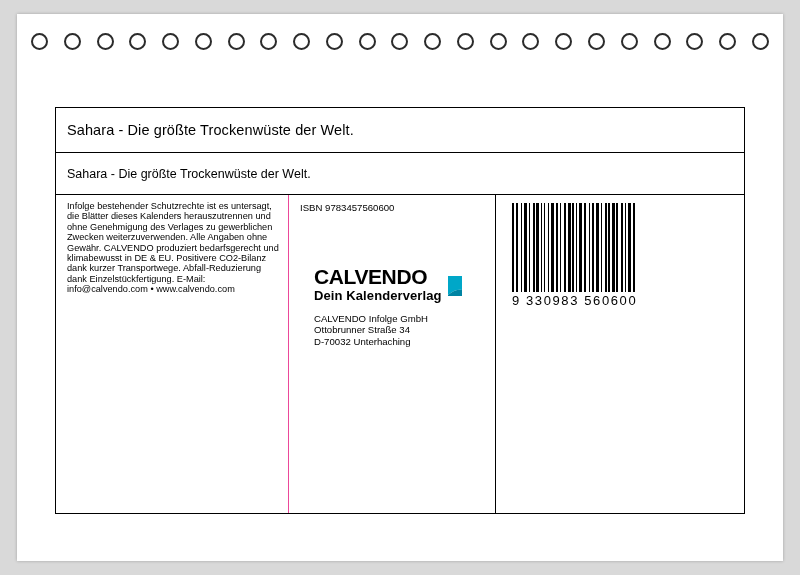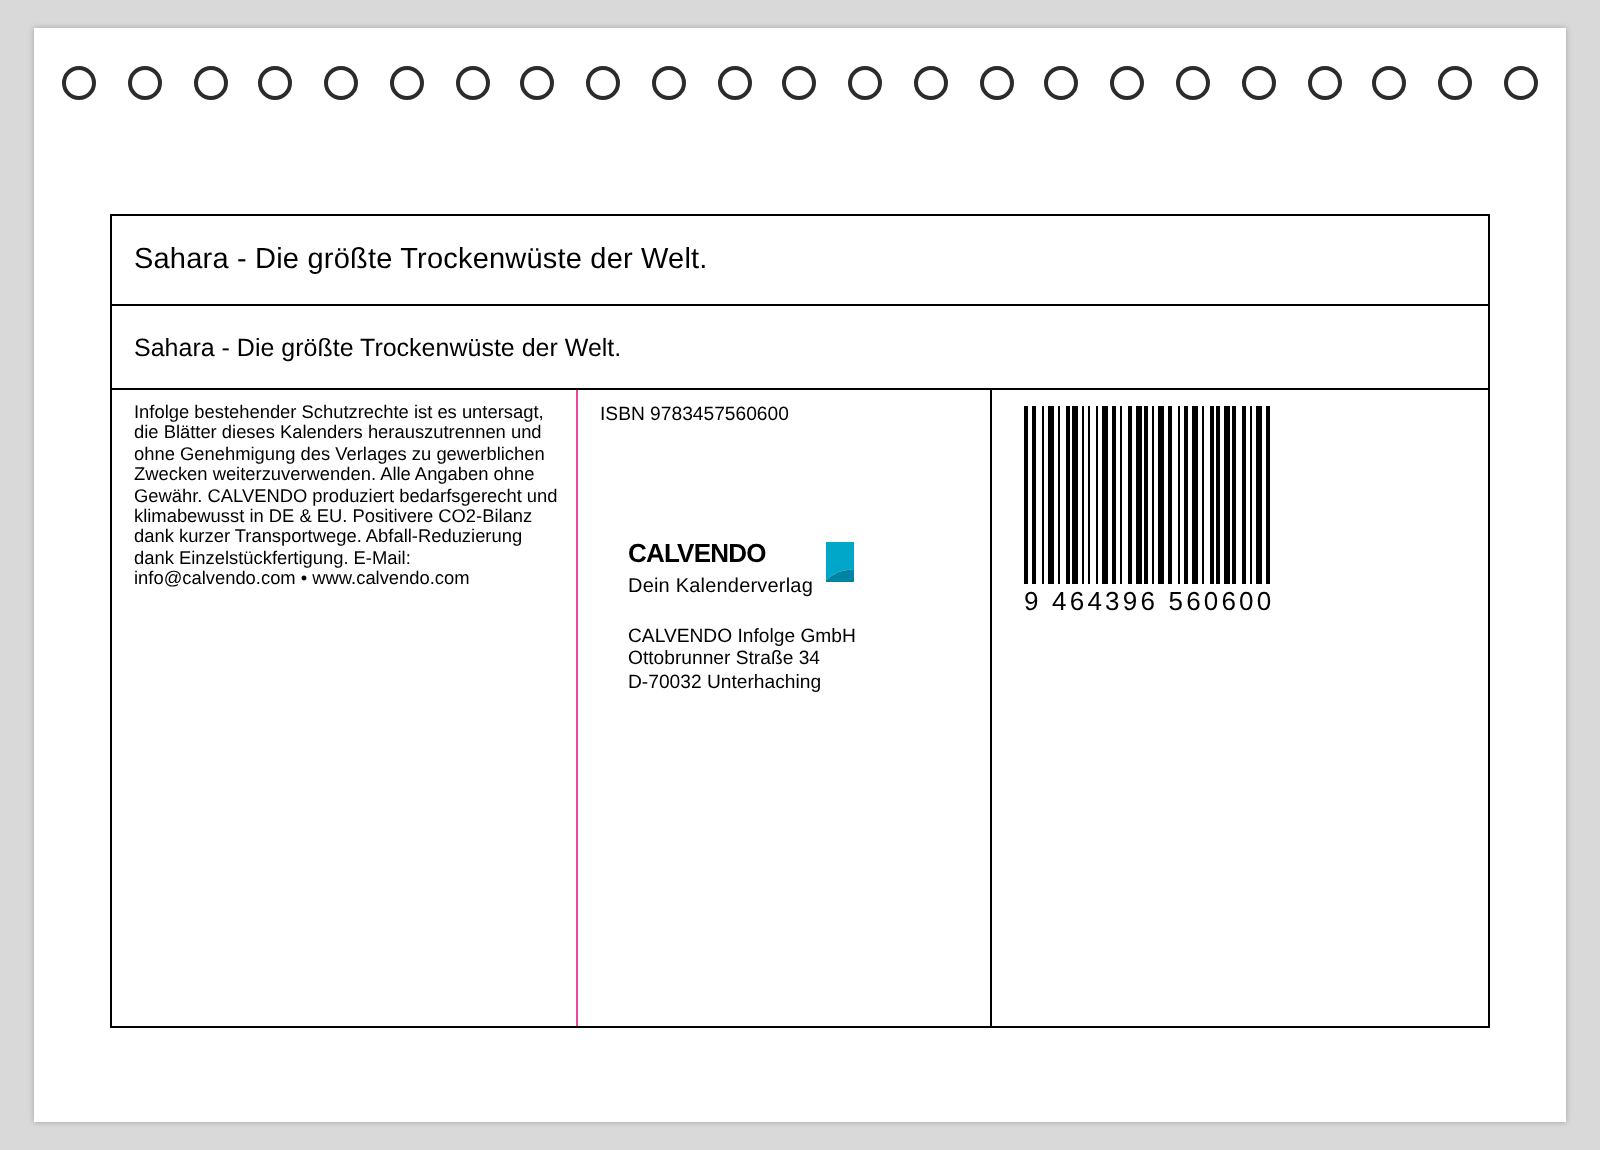--- a/index.html
+++ b/index.html
@@ -141,31 +141,32 @@
     font-size: 9.6px;
   }
   .logo-block {
     position: absolute;
     left: 25px;
     top: 72px;
     display: flex;
     align-items: flex-end;
   }
   .logo-word {
-    font-size: 13px;
+    font-size: 21px;
     font-weight: bold;
     letter-spacing: -0.4px;
     line-height: 20px;
     color: #000;
   }
   .logo-sub {
-    font-size: 10px;
+    font-size: 13px;
     color: #000;
     letter-spacing: 0.1px;
     margin-top: 1px;
+    font-weight: bold;
   }
   .logo-mark {
     margin-left: 4px;
     margin-bottom: 2px;
   }
   .publisher {
     position: absolute;
     left: 25px;
     top: 118px;
     font-size: 9.6px;
@@ -362,19 +363,19 @@
           <span class="bar" style="width:2px"></span>
           <span class="bargap" style="width:3px"></span>
           <span class="bar" style="width:2px"></span>
           <span class="bargap" style="width:2px"></span>
           <span class="bar" style="width:1px"></span>
           <span class="bargap" style="width:2px"></span>
           <span class="bar" style="width:3px"></span>
           <span class="bargap" style="width:2px"></span>
           <span class="bar" style="width:2px"></span>
         </div>
-        <div class="barnum">9 464396 560600</div>
+        <div class="barnum">9 330983 560600</div>
       </div>
 
     </div>
   </div>
 
 </div>
 
 </body></html>

